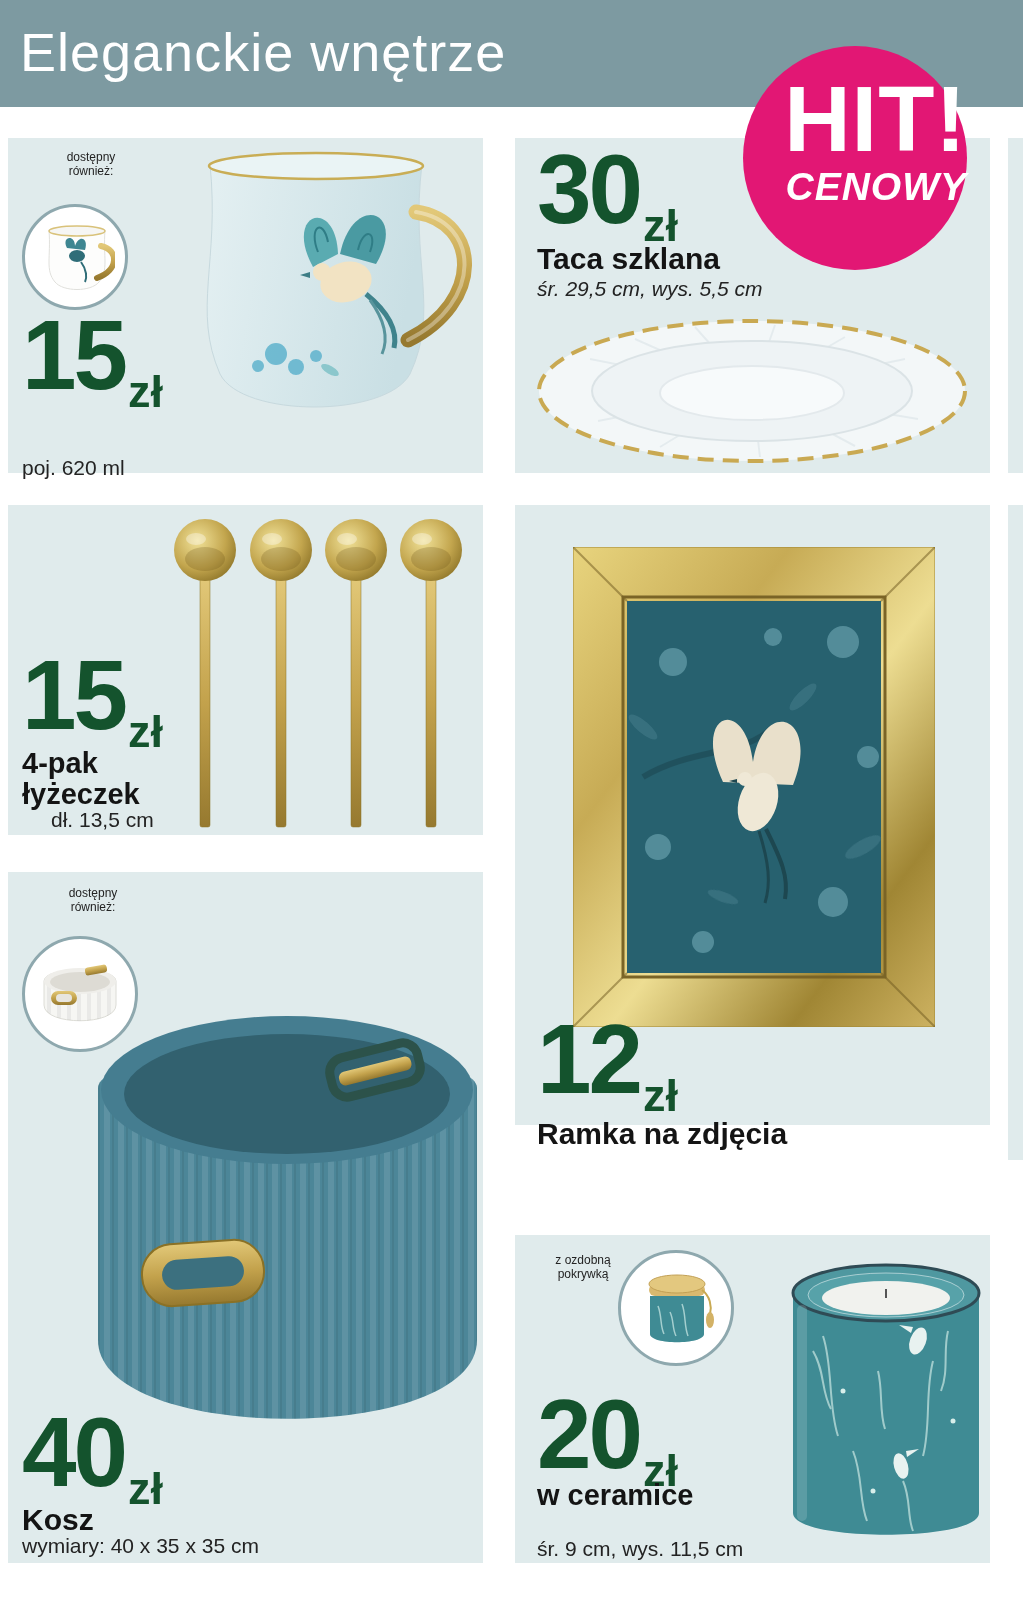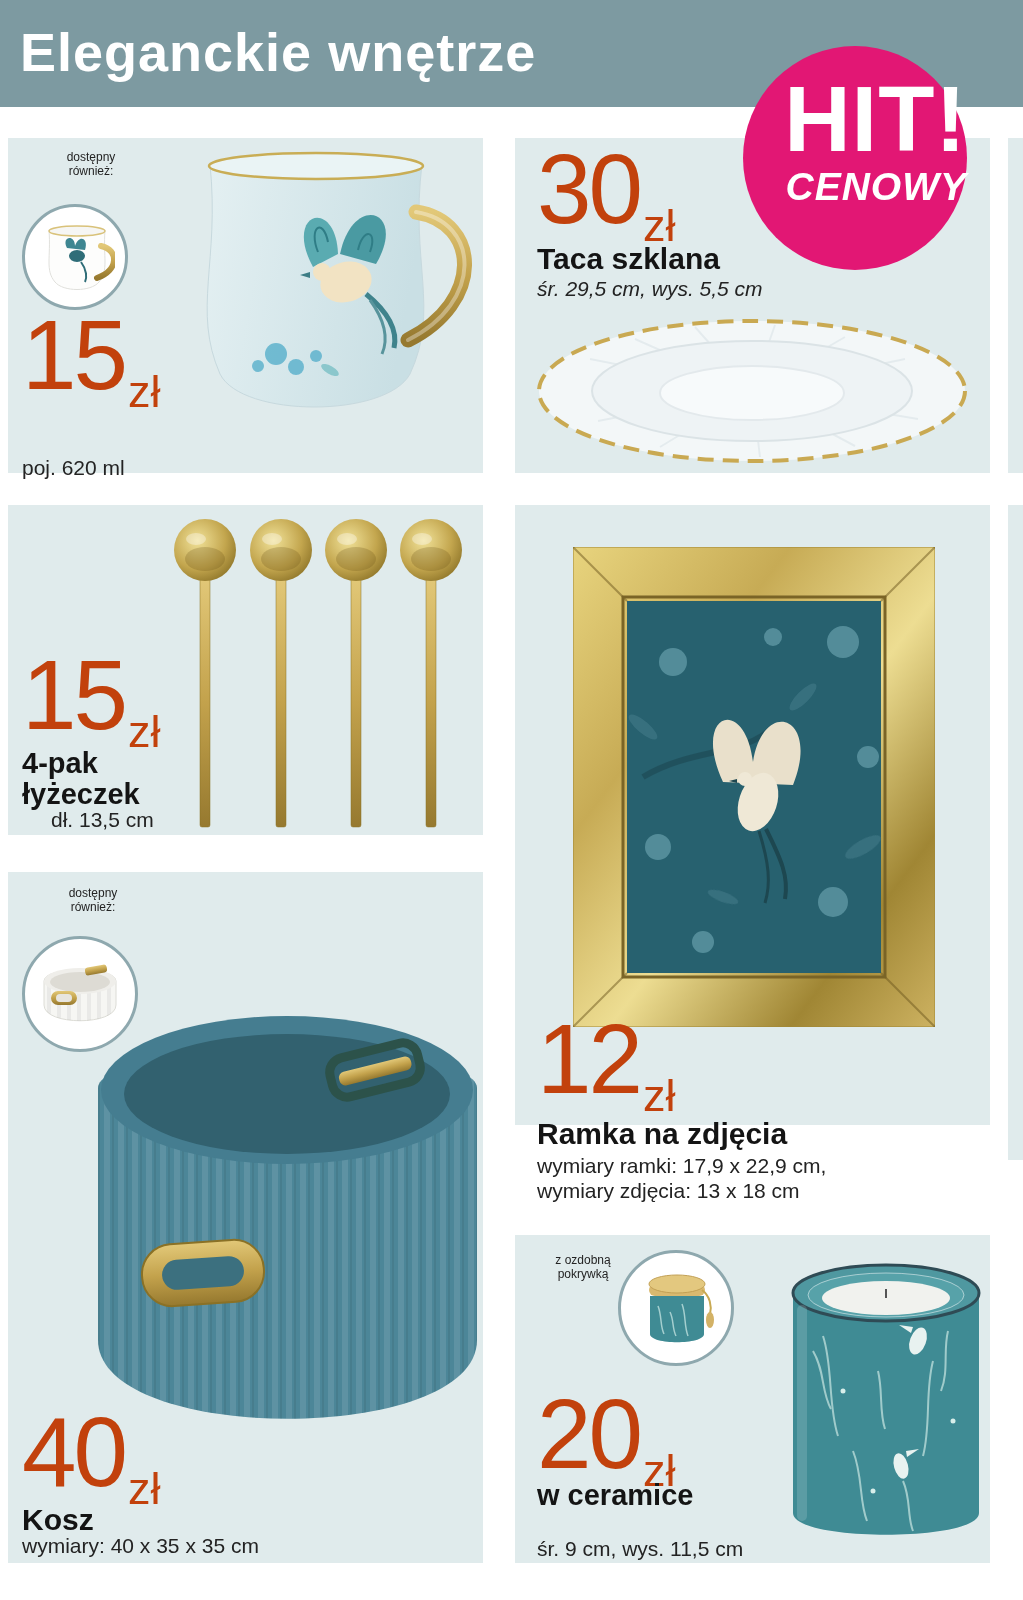--- a/index.html
+++ b/index.html
@@ -1,27 +1,27 @@
 <!DOCTYPE html>
 <html><head>
 <meta charset="utf-8">
 <style>
   html,body{margin:0;padding:0;background:#fff;}
   .page{position:relative;width:1023px;height:1600px;background:#ffffff;overflow:hidden;
         font-family:"Liberation Sans","DejaVu Sans",sans-serif;}
   .header{position:absolute;left:0;top:0;width:1023px;height:107px;background:#7d9aa1;
           display:flex;align-items:center;z-index:2;}
-  .page-title{color:#ffffff;font-size:54px;font-weight:bold;margin:0 0 4px 20px;letter-spacing:1px;}
+  .page-title{color:#ffffff;font-size:54px;font-weight:normal;margin:0 0 4px 20px;letter-spacing:1px;}
   .badge{position:absolute;left:743px;top:46px;width:224px;height:224px;border-radius:50%;
          background:#e21774;z-index:6;text-align:right;color:#ffffff;}
   .badge-l1{font-size:92px;font-weight:bold;line-height:.95;margin-top:30px;letter-spacing:1px;}
   .badge-l2{font-size:39px;font-weight:bold;letter-spacing:1px;margin-top:2px;font-style:italic;}
   .card{position:absolute;background:#e0ebec;z-index:1;}
   .sliver{position:absolute;left:1008px;width:15px;background:#e0ebec;z-index:1;}
-  .price{position:absolute;color:#c2410c;font-weight:normal;line-height:1;display:flex;align-items:flex-end;z-index:3;}
+  .price{position:absolute;color:#14532d;font-weight:bold;line-height:1;display:flex;align-items:flex-end;z-index:3;}
   .price-num{font-size:98px;letter-spacing:-3px;}
   .price-cur{font-size:45px;transform:translateY(10px);margin-left:3px;letter-spacing:0;}
   .pname{position:absolute;color:#141414;font-weight:bold;font-size:30px;line-height:1.1;z-index:3;white-space:nowrap;}
   .pname2{font-size:29px;line-height:1.08;}
   .pspec{position:absolute;color:#232323;font-size:21px;line-height:1.2;z-index:3;white-space:nowrap;}
   .note{position:absolute;color:#232323;font-size:12px;line-height:1.2;text-align:center;z-index:3;}
   .inset{position:absolute;border-radius:50%;background:#ffffff;border:3px solid #8ea8ae;
          display:flex;align-items:center;justify-content:center;overflow:hidden;z-index:2;box-sizing:border-box;}
   .pimg{position:absolute;z-index:2;}
 </style>
@@ -214,24 +214,20 @@
         <path d="M164,232 l-8,2 l8,2 z" fill="#1d4750"></path>
         <path d="M193,282 C208,312 216,330 212,352" stroke="#1d4750" stroke-width="4" fill="none"></path>
         <path d="M186,284 C196,316 198,336 192,356" stroke="#1d4750" stroke-width="3" fill="none"></path>
       </g>
     </svg>
     <div class="price" style="left:22px;top:505px;">
       <span class="price-num">12</span>
       <span class="price-cur">zł</span>
     </div>
     <div class="pname" style="left:22px;top:612px;">Ramka na zdjęcia</div>
-    <div class="pspec" style="left:22px;top:648px;">
-      <div>wymiary ramki: 17,9 x 22,9 cm,</div>
-      <div>wymiary zdjęcia: 13 x 18 cm</div>
-    </div>
   </div>
 
   <div class="card" style="left:8px;top:872px;width:475px;height:691px;">
     <div class="note" style="left:20px;top:14px;width:130px;">
       <div>dostępny</div>
       <div>również:</div>
     </div>
     <div class="inset" style="left:14px;top:64px;width:116px;height:116px;">
       <svg width="86" height="82" viewBox="0 0 86 82">
         <path d="M7,28 C7,13 79,13 79,28 L79,52 C79,73 7,73 7,52 Z" fill="#f6f6f3" stroke="#dcdcd6" stroke-width="1"></path>

